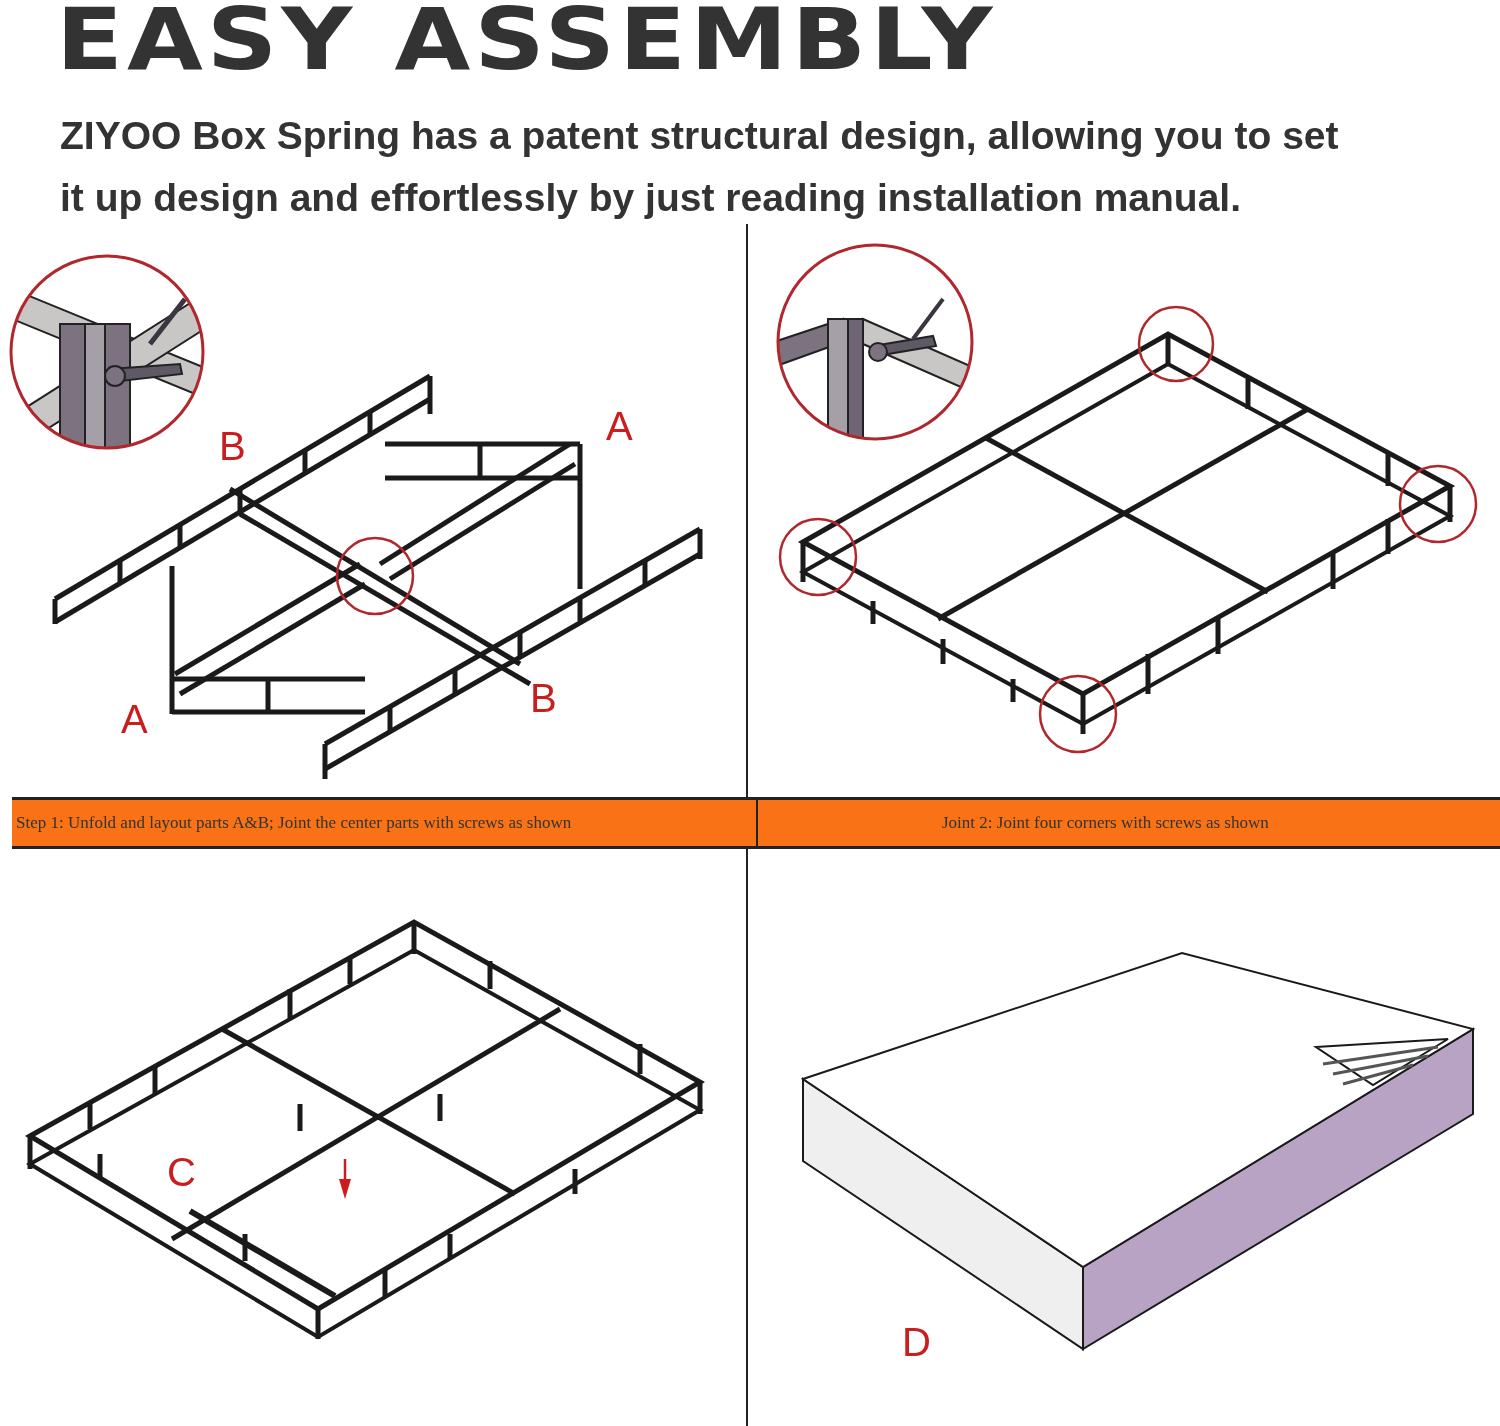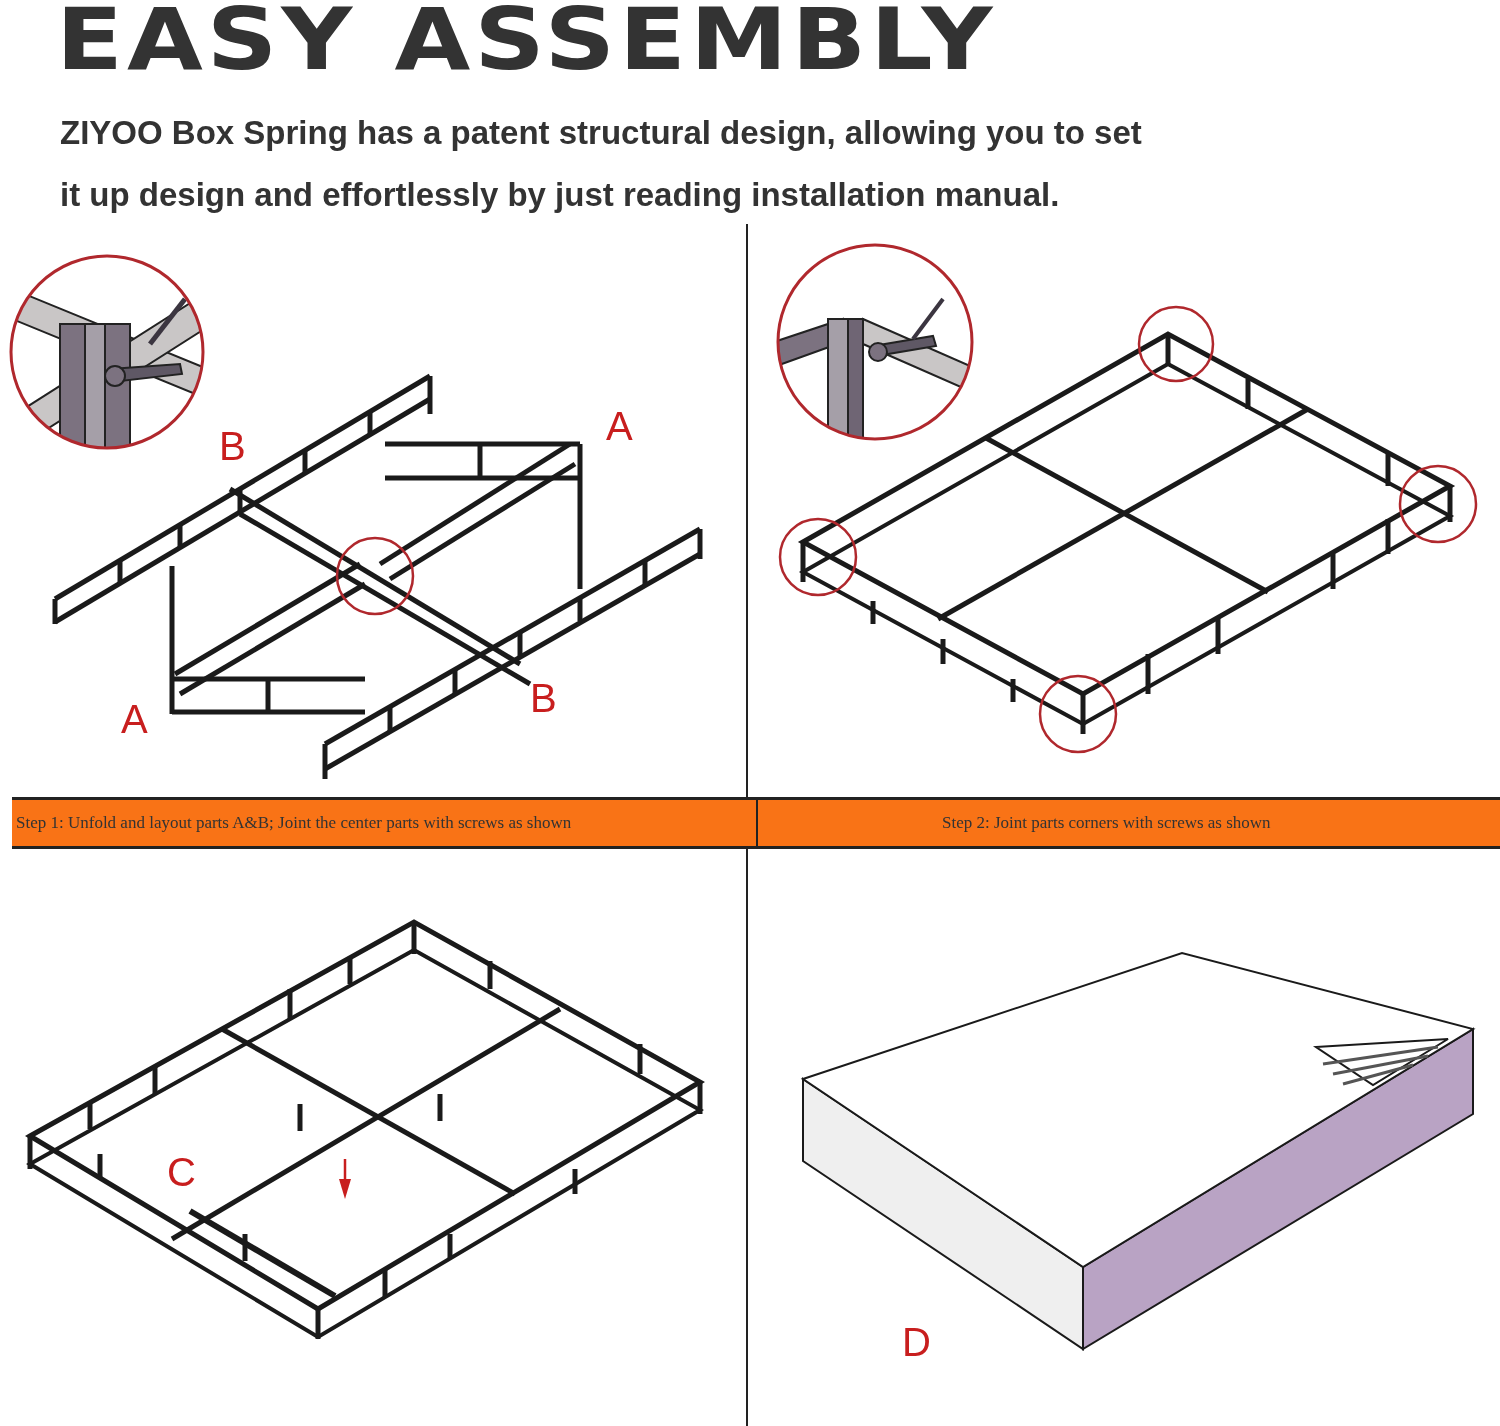--- a/index.html
+++ b/index.html
@@ -1,18 +1,18 @@
 <!DOCTYPE html>
 <html><head>
 <meta charset="utf-8">
 <style>
   html, body { margin:0; padding:0; background:#ffffff; }
   body { width:1500px; height:1426px; position:relative; overflow:hidden; font-family:"Liberation Sans", sans-serif; color:#333; }
   .title { position:absolute; left:56px; top:-4px; font-family:"DejaVu Sans", sans-serif; font-weight:bold; font-size:98px; letter-spacing:4px; color:#333333; line-height:1; transform:scaleY(0.88); transform-origin:top left; white-space:nowrap; }
-  .subtitle { position:absolute; left:60px; font-family:"Liberation Sans", sans-serif; font-weight:bold; font-size:33px; color:#333333; white-space:nowrap; }
+  .subtitle { position:absolute; left:60px; font-family:"Liberation Sans", sans-serif; font-weight:bold; font-size:39px; color:#333333; white-space:nowrap; }
   .sub1 { top:114px; }
   .sub2 { top:176px; }
   .vline { position:absolute; left:746px; width:2px; background:#222; }
   .caption-bar { position:absolute; left:0; top:797px; width:1500px; height:52px; background:#f97316; border-top:3px solid #222; border-bottom:3px solid #222; box-sizing:border-box;margin-left:12px; }
   .caption { position:absolute; top:0; height:46px; line-height:46px; font-family:"Liberation Serif", serif; font-size:17px; color:#333; white-space:nowrap; }
   .cap1 { left:4px; }
   .cap2 { left:930px; }
   .panel { position:absolute; }
   .lbl { position:absolute; font-family:"Liberation Sans", sans-serif; font-size:40px; color:#c81e1e; line-height:1; }
   svg { position:absolute; left:0; top:0; overflow:visible; }
@@ -23,21 +23,21 @@
 <div class="title">EASY ASSEMBLY</div>
 <div class="subtitle sub1">ZIYOO Box Spring has a patent structural design, allowing you to set</div>
 <div class="subtitle sub2">it up design and effortlessly by just reading installation manual.</div>
 
 <div class="vline" style="top:224px;height:573px;"></div>
 <div class="vline" style="top:849px;height:577px;"></div>
 
 <div class="caption-bar">
   <div class="caption cap1">Step 1: Unfold and layout parts A&amp;B; Joint the center parts with screws as shown</div>
   <div style="position:absolute;left:744px;top:0;width:2px;height:46px;background:#222;"></div>
-  <div class="caption cap2">Step 2: Joint parts corners with screws as shown</div>
+  <div class="caption cap2">Joint 2: Joint four corners with screws as shown</div>
 </div>
 
 <div class="panel" style="left:0;top:224px;width:746px;height:573px;">
   <svg width="746" height="573">
 
     <g>
       <clipPath id="c1">
           <circle cx="107" cy="128" r="96"></circle>
         </clipPath>
       <g clip-path="url(#c1)">

